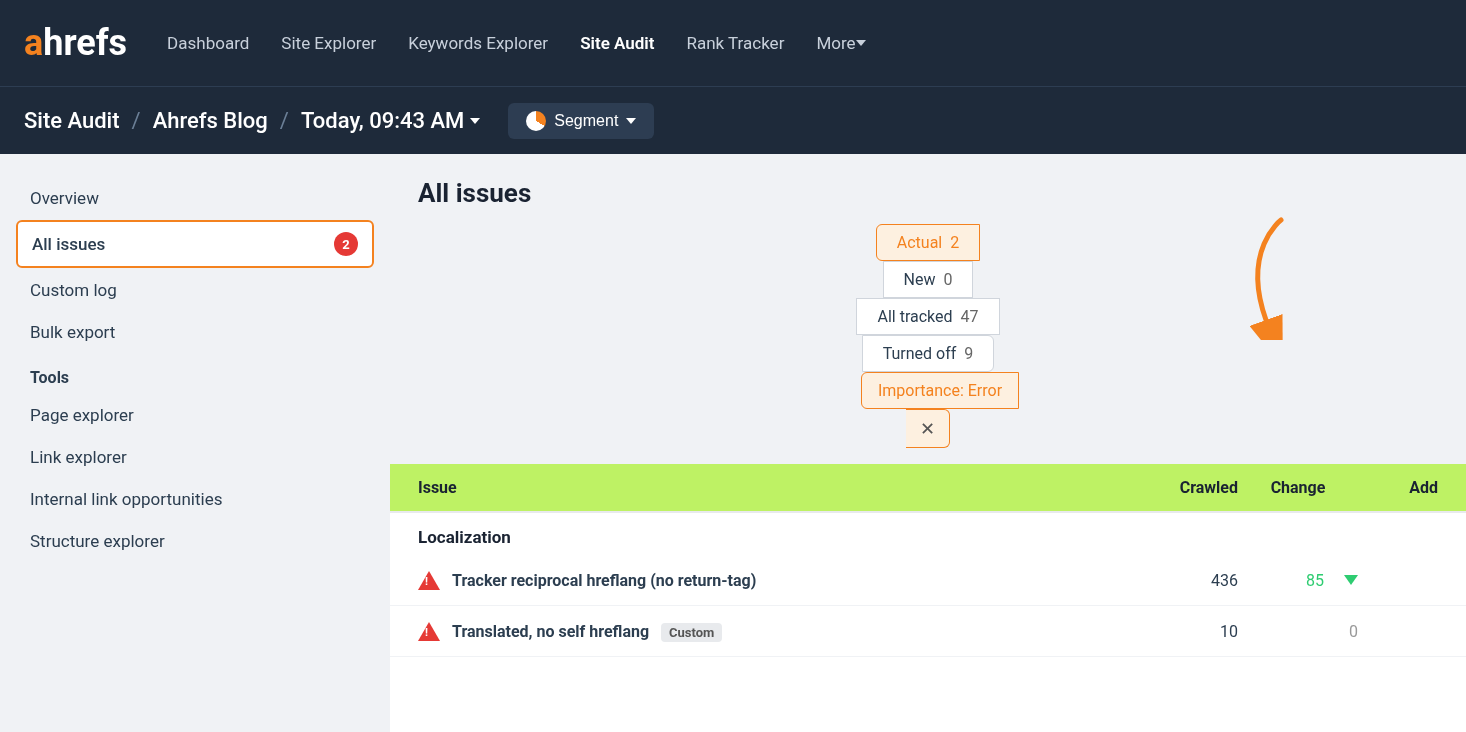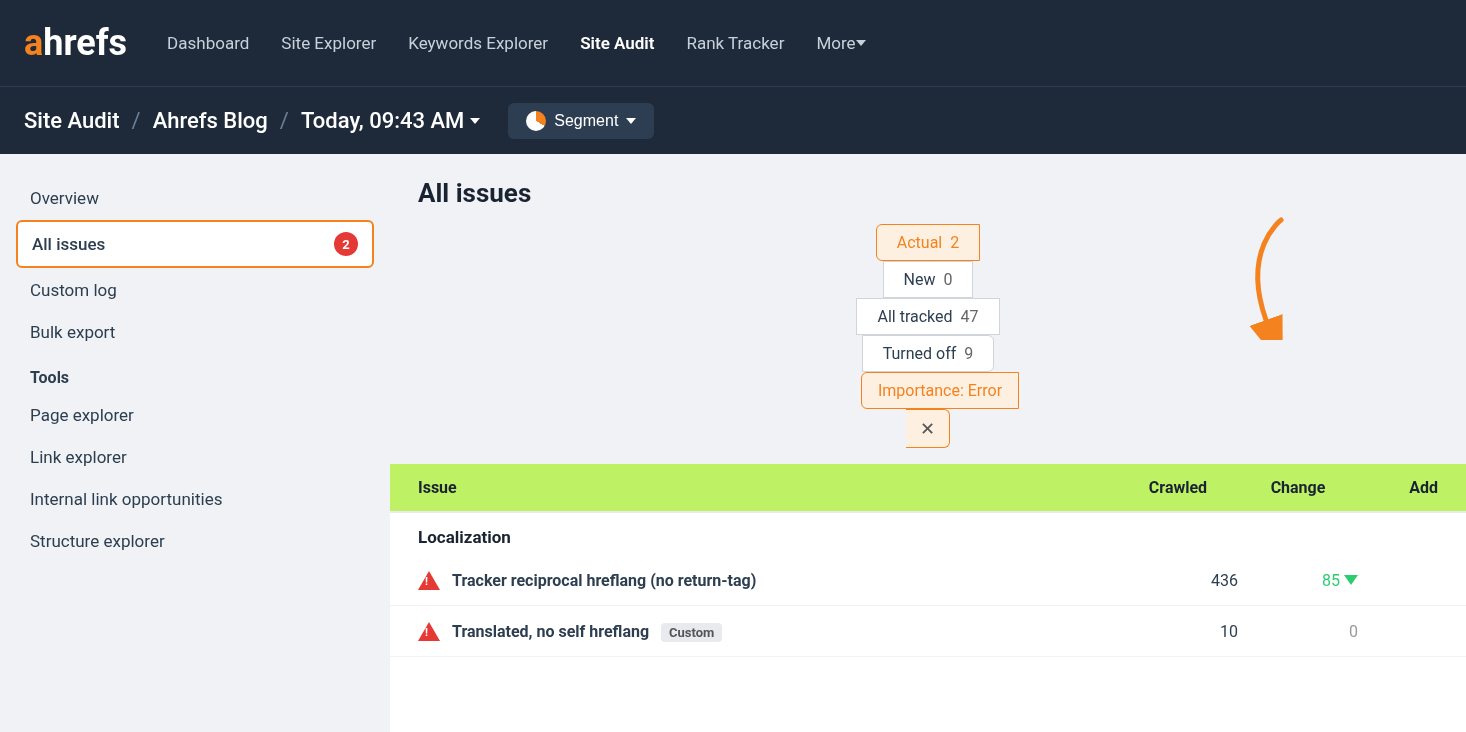--- a/index.html
+++ b/index.html
@@ -228,21 +228,21 @@
       cursor: pointer;
     }
     .table-header-row {
       display: flex;
       align-items: center;
       padding: 14px 28px;
       border-bottom: 2px solid #e8eaed;
       background: #bef264;
     }
     .col-issue { flex: 1; font-weight: 700; font-size: 16px; color: #1a2332; }
-    .col-crawled { width: 120px; font-weight: 700; font-size: 16px; color: #1a2332; text-align: center; }
+    .col-crawled { width: 120px; font-weight: 700; font-size: 16px; color: #1a2332; text-align: right; }
     .col-change { width: 120px; font-weight: 700; font-size: 16px; color: #1a2332; text-align: center; }
     .col-add { width: 80px; font-weight: 700; font-size: 16px; color: #1a2332; text-align: right; }
 
     .section-label {
       padding: 14px 28px 8px;
       font-weight: 700;
       font-size: 17px;
       color: #1a2332;
       background: #fff;
     }
@@ -287,21 +287,21 @@
     .custom-badge {
       background: #e8eaed;
       color: #555;
       border-radius: 4px;
       padding: 2px 8px;
       font-size: 13px;
       margin-left: 8px;
     }
     .crawled-val { width: 120px; text-align: right; font-size: 16px; color: #2c3e50; }
     .change-val { width: 120px; text-align: right; font-size: 16px; }
-    .change-val.positive { color: #2ecc71; display: flex; align-items: center; justify-content: flex-end; gap: 4px; }
+    .change-val.positive { color: #2ecc71; display: flex; align-items: center; justify-content: flex-end; gap: 20px; }
     .change-val.neutral { color: #999; }
     .add-val { width: 80px; text-align: right; font-size: 16px; color: #999; }
 
     .down-arrow-icon {
       width: 0; height: 0;
       border-left: 7px solid transparent;
       border-right: 7px solid transparent;
       border-top: 10px solid #2ecc71;
       display: inline-block;
     }

